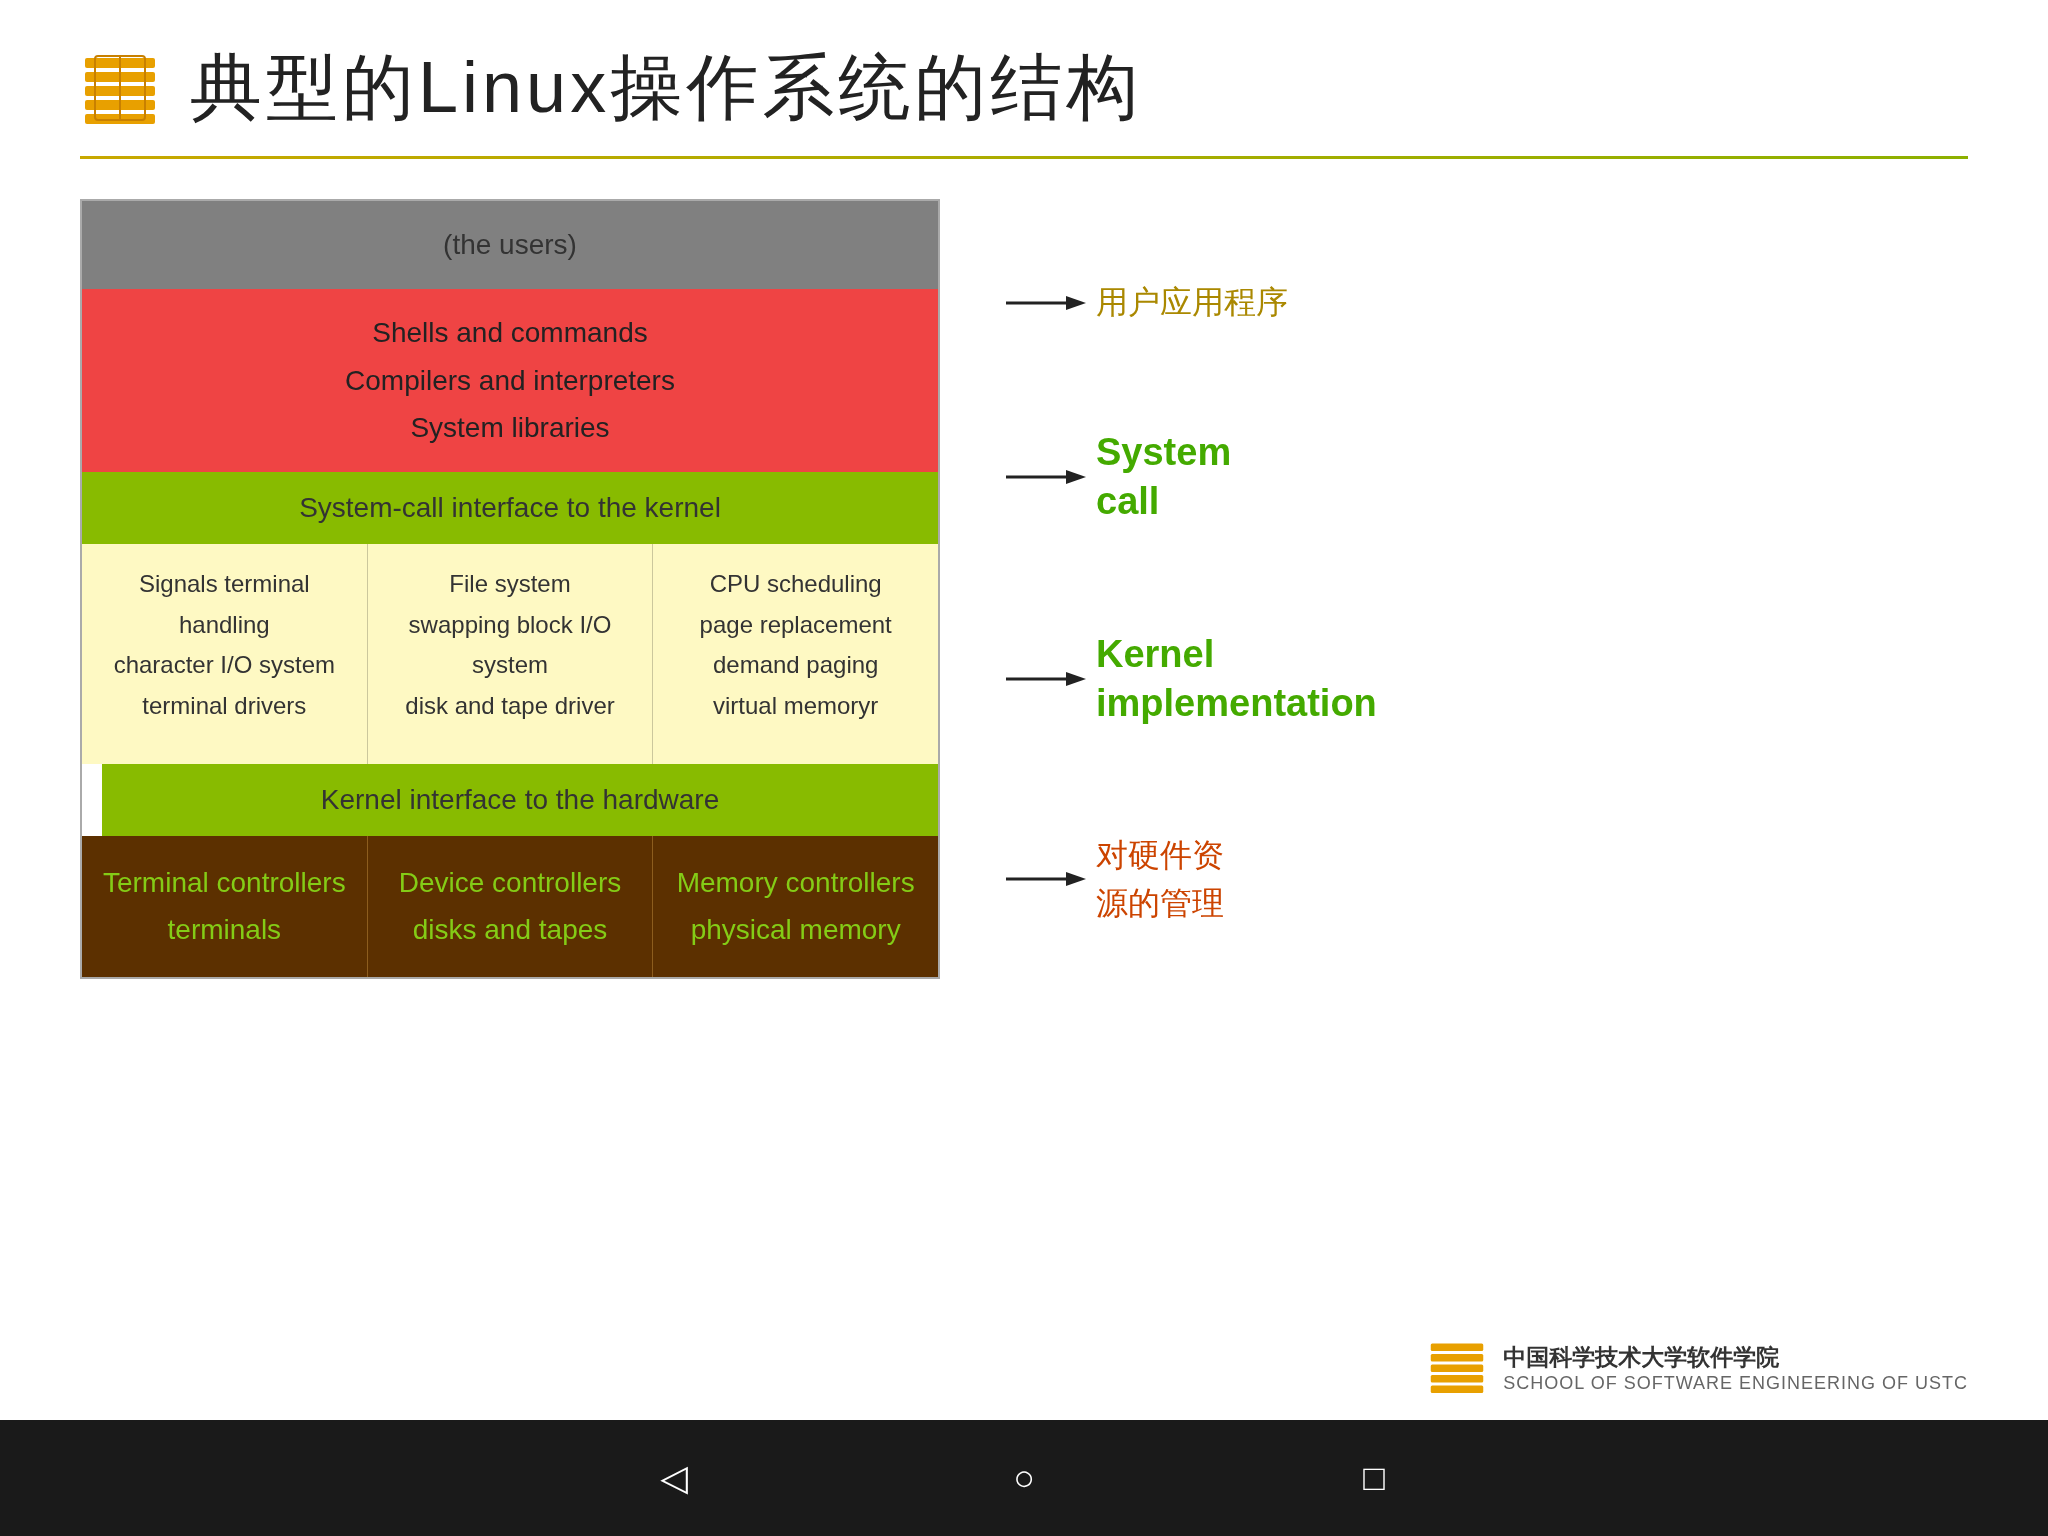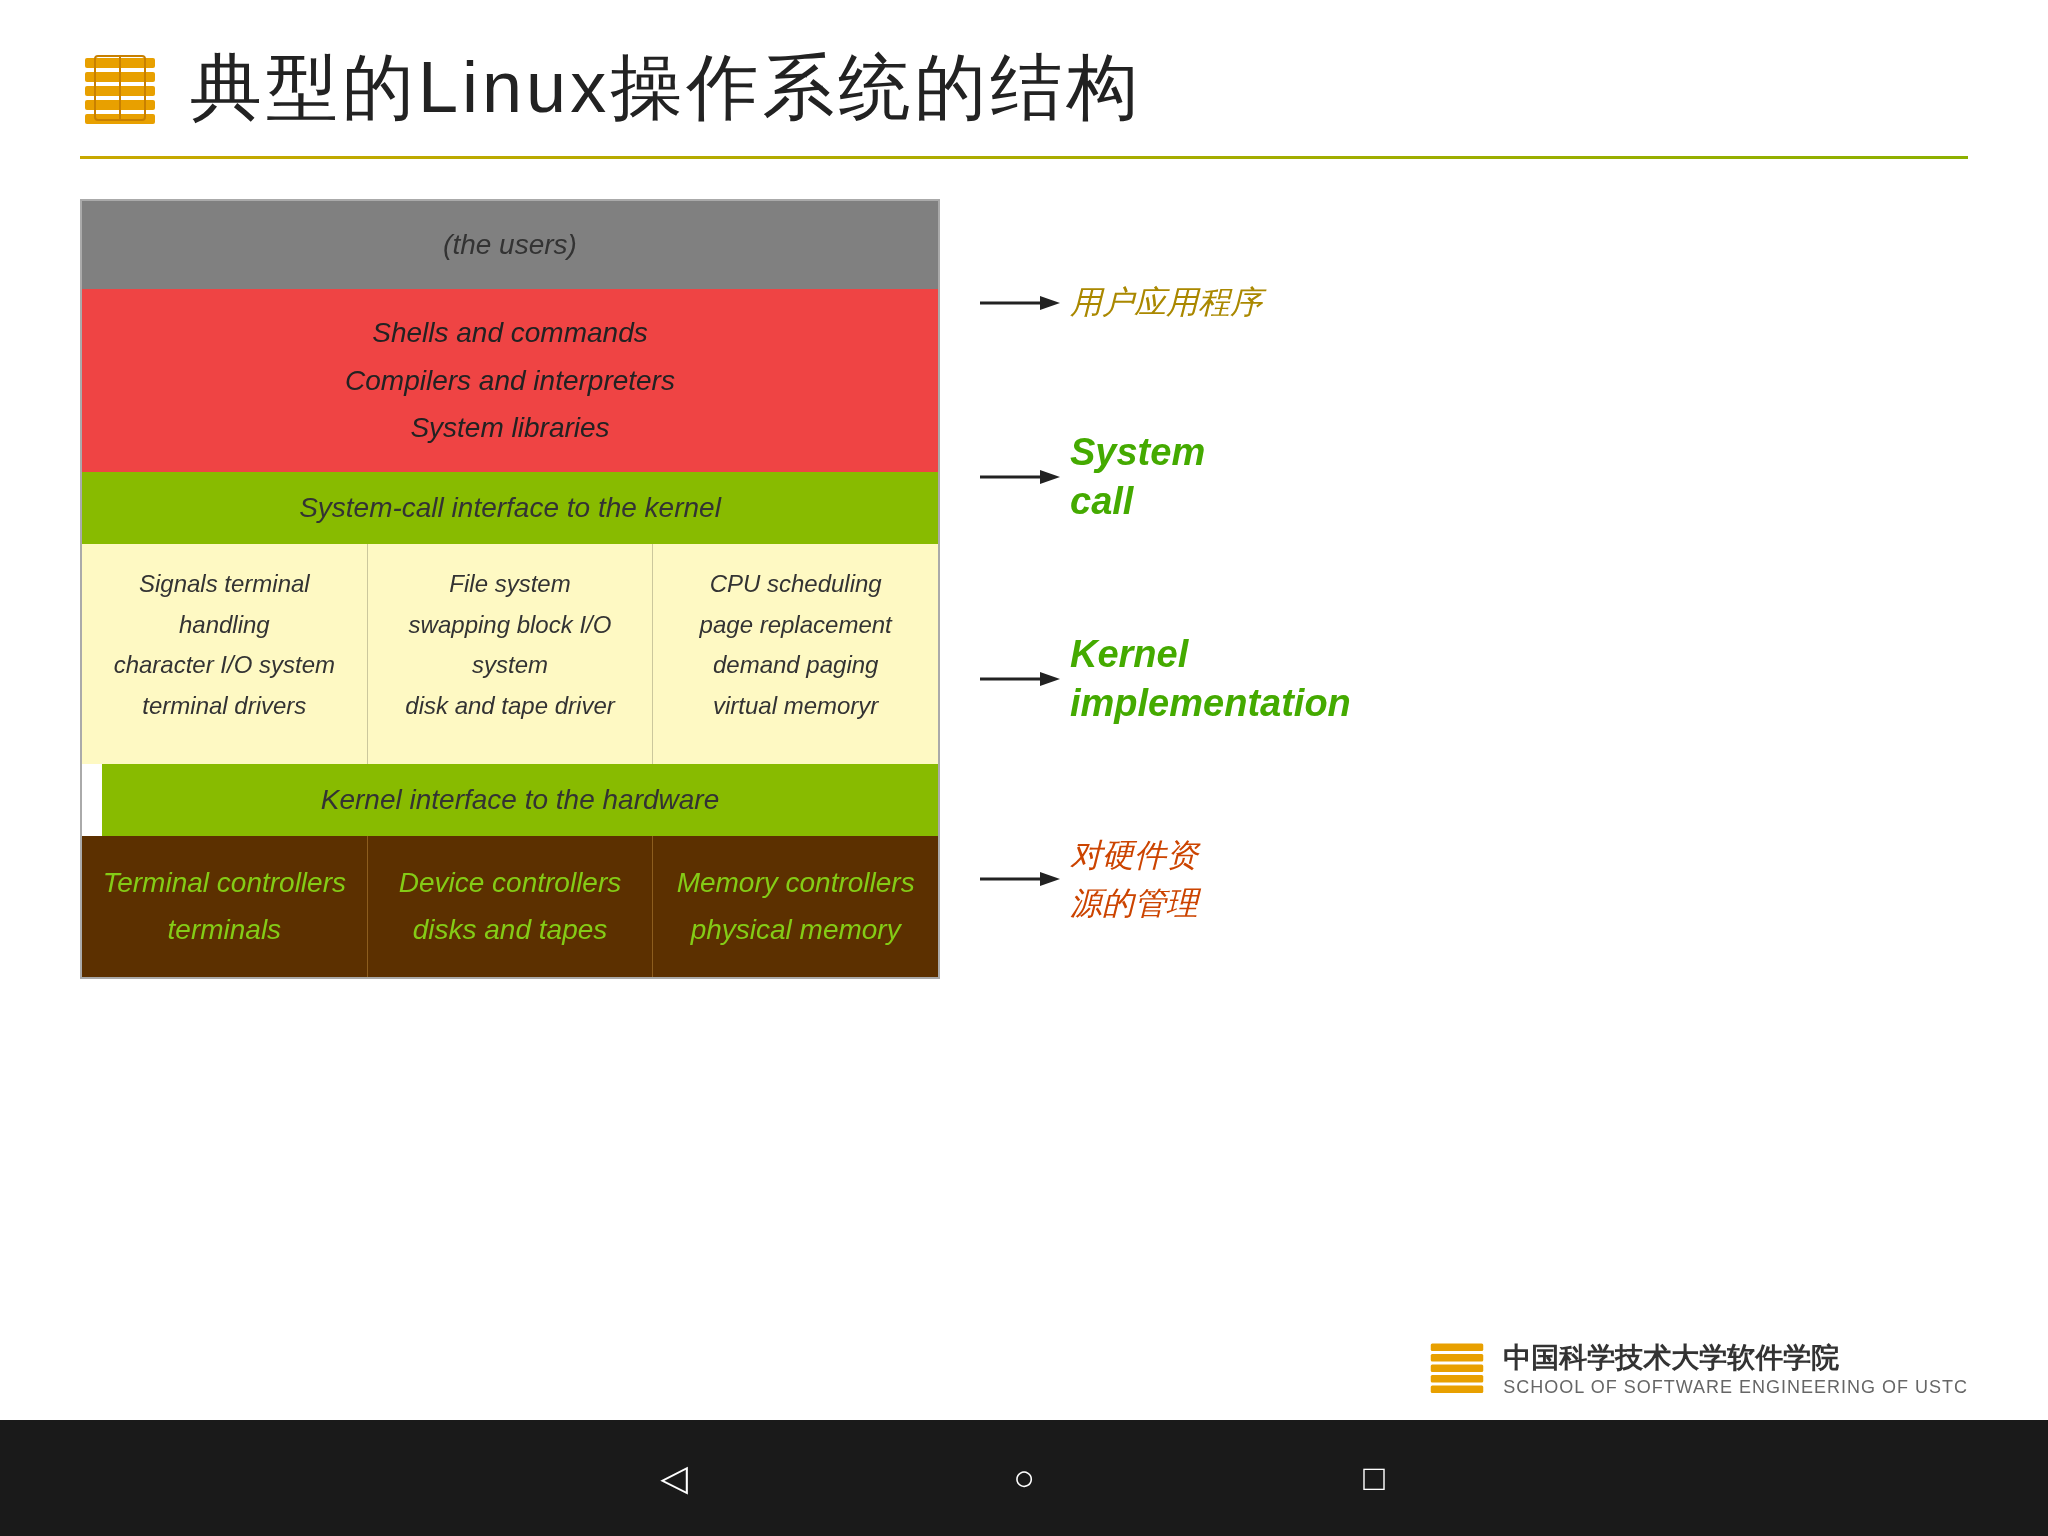--- a/index.html
+++ b/index.html
@@ -34,22 +34,21 @@
       letter-spacing: 4px;
     }
     .divider-line {
       height: 3px;
       background: linear-gradient(to right, #c8a800, #8db000);
       margin: 0 80px 40px 80px;
     }
     .content-area {
       display: flex;
       padding: 0 80px;
-      gap: 40px;
-      font-style: italic;
+      gap: 66px;
     }
     .diagram {
       width: 860px;
       flex-shrink: 0;
       border: 2px solid #aaa;
     }
     .layer {
       width: 100%;
       text-align: center;
       position: relative;
@@ -150,21 +149,21 @@
       bottom: 20px;
       right: 80px;
       display: flex;
       align-items: center;
       gap: 16px;
     }
     .bottom-logo-text {
       text-align: left;
     }
     .bottom-logo-main {
-      font-size: 28px;
+      font-size: 23px;
       color: #333;
       font-weight: bold;
     }
     .bottom-logo-sub {
       font-size: 18px;
       color: #666;
       letter-spacing: 1px;
     }
     .android-bar {
       width: 2048px;

